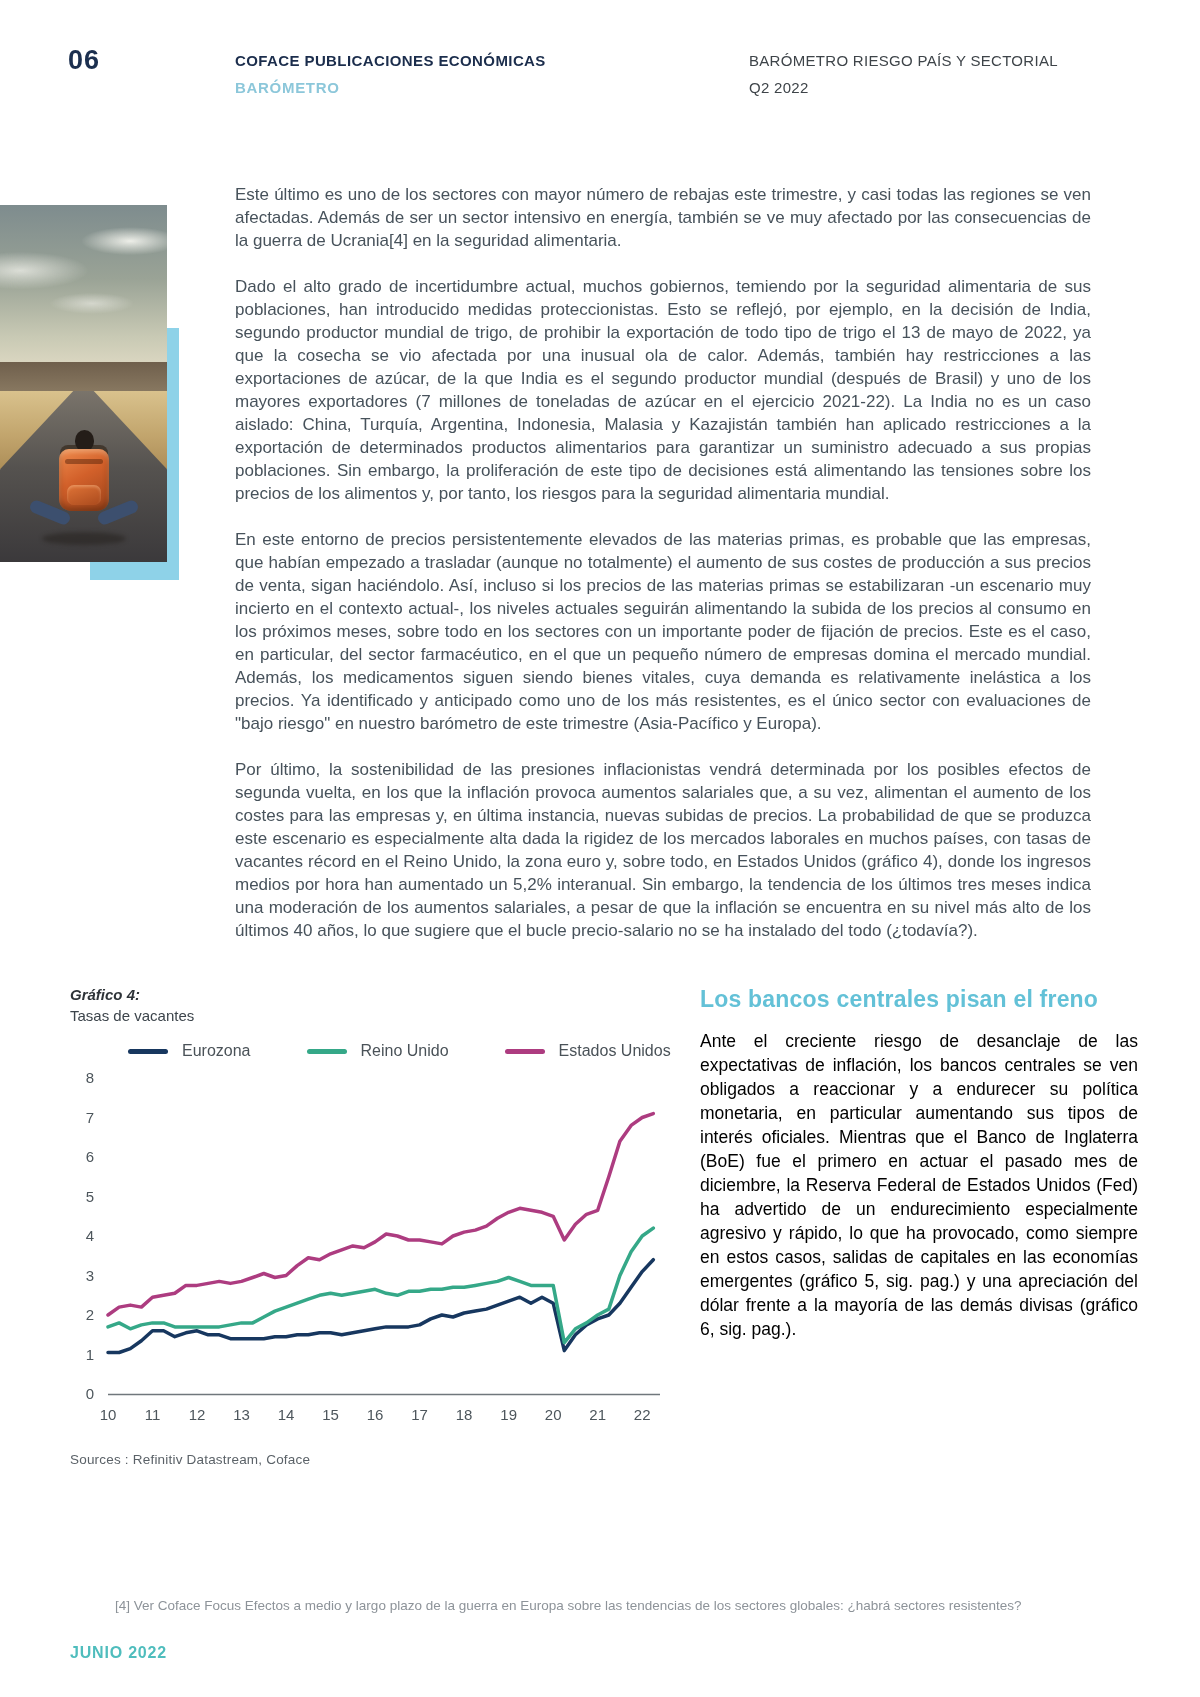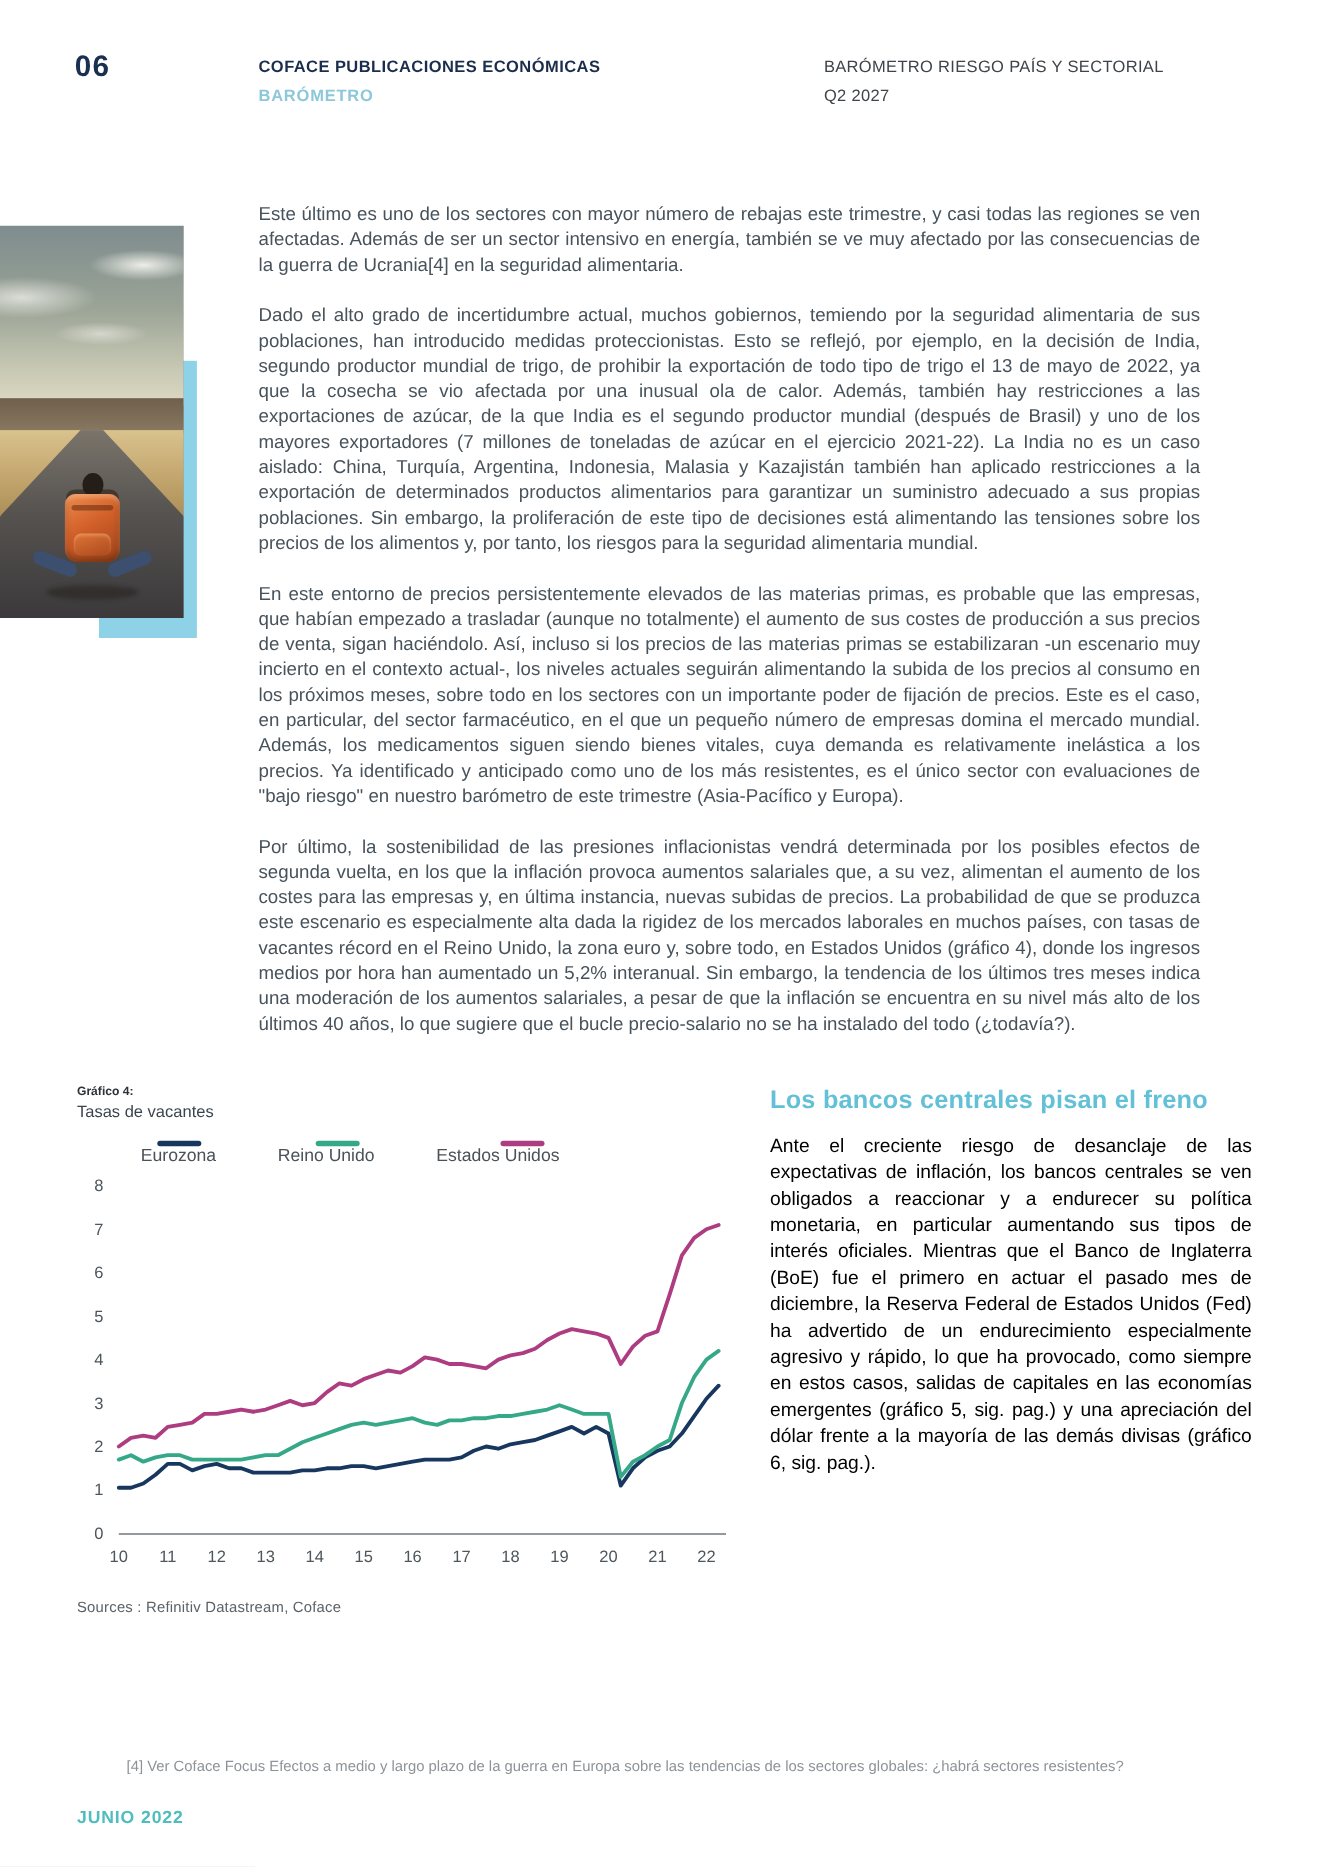--- a/index.html
+++ b/index.html
@@ -48,24 +48,24 @@
     box-shadow: inset 0 -4px 6px rgba(70,30,8,.45), inset 0 3px 4px rgba(255,220,180,.4);
   }
   .p-pack::after { content:""; position:absolute; left:8px; bottom:6px; width:34px; height:20px; border-radius:7px;
     background: linear-gradient(160deg, #e07437 0%, #aa4a1d 100%); box-shadow: inset 0 2px 3px rgba(255,210,170,.35); }
   .p-pack::before { content:""; position:absolute; left:6px; top:10px; width:38px; height:5px; border-radius:3px; background:rgba(90,35,10,.5); }
   
   .main-text { position:absolute; left:235px; top:183px; width:856px; }
   .main-text p { text-align:justify; font-size:17px; line-height:23px; color:#47525b; margin-bottom:23px; }
   
   .chart-block { position:absolute; left:70px; top:986px; width:605px; }
-  .chart-title { font-size:11px; font-weight:bold; color:#2e3338; }
+  .chart-title { font-size:15px; font-weight:bold; color:#2e3338;font-style:italic; }
   .chart-subtitle { font-size:15px; color:#3c444b; margin-top:4px; }
   .legend { display:flex; align-items:center; margin:18px 0 4px 58px; column-gap:56px; }
-  .legend-item { display:flex; align-items:flex-end;flex-direction:column; }
+  .legend-item { display:flex; align-items:center; }
   .legend-swatch { width:40px; height:5px; border-radius:3px; margin-right:14px; }
   .legend-label { font-size:16px; color:#4a5258; }
   .sources { font-size:13.5px; color:#5b6268; margin-top:10px; letter-spacing:.2px; }
   
   .right-col { position:absolute; left:700px; top:985px; width:438px; }
   .right-col h2 { font-size:23px; line-height:28px; font-weight:bold; color:#63c1d7; margin-bottom:16px; letter-spacing:.2px; }
   .right-col p { text-align:justify; font-size:17.5px; line-height:24px; color:#000000; }
   
   .footnote { position:absolute; left:115px; top:1598px; width:975px; font-size:13.5px; color:#8d9399; }
   .footer-date { position:absolute; left:70px; top:1644px; font-size:16px; font-weight:bold; color:#4fbdbd; letter-spacing:.8px; }
@@ -75,21 +75,21 @@
 
 <div class="page">
 
   <div class="page-num">06</div>
   <div class="hdr-left">
     <div class="pub">COFACE PUBLICACIONES ECONÓMICAS</div>
     <div class="pub-sub">BARÓMETRO</div>
   </div>
   <div class="hdr-right">
     <div class="issue">BARÓMETRO RIESGO PAÍS Y SECTORIAL</div>
-    <div class="issue-sub">Q2 2027</div>
+    <div class="issue-sub">Q2 2022</div>
   </div>
 
   <div class="accent-rect"></div>
   <div class="photo">
     <div class="ph-sky"></div>
     <div class="ph-hills"></div>
     <div class="ph-field"></div>
     <div class="ph-road"></div>
     <div class="person">
       <div class="p-shadow"></div>

